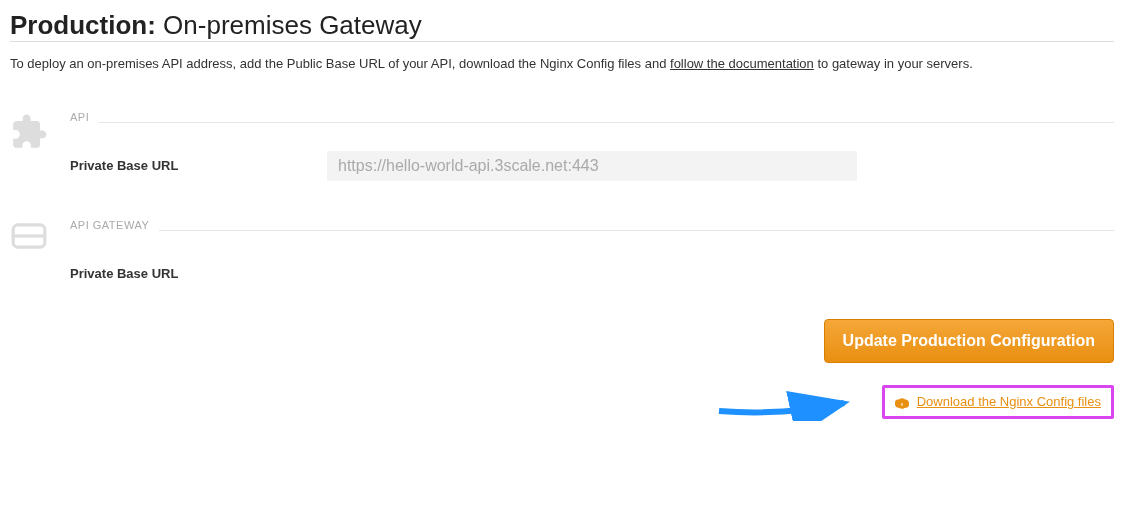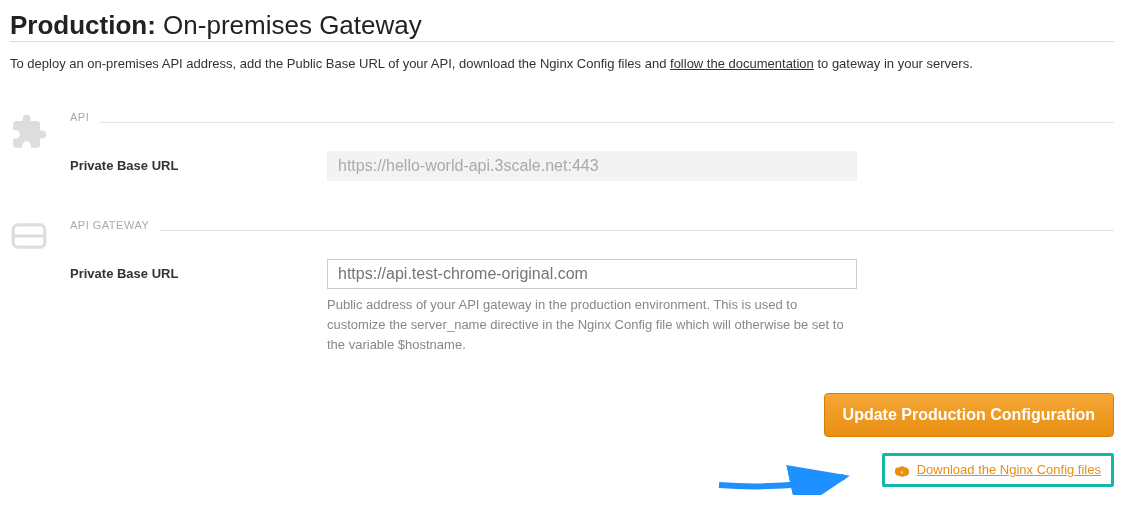--- a/index.html
+++ b/index.html
@@ -120,22 +120,22 @@
       color: #fff;
       font-weight: bold;
       font-size: 16px;
       padding: 12px 18px;
       border-radius: 4px;
       cursor: pointer;
       font-family: inherit;
     }
     .download-link-wrap {
       display: inline-block;
-      margin-top: 16px;
-      border: 3px solid #14b8a6;
+      margin-top: 22px;
+      border: 3px solid #d946ef;
       border-radius: 2px;
       padding: 6px 10px;
       font-size: 13px;
     }
     .download-link-wrap a {
       color: #e98f11;
       text-decoration: underline;
     }
     .cloud-icon {
       color: #e98f11;
@@ -189,24 +189,20 @@
       <line x1="2" y1="9" x2="22" y2="9"></line>
     </svg>
   </div>
   <div class="section-body">
     <div class="section-header">
       <span class="section-header-label">API GATEWAY</span>
       <span class="section-header-line"></span>
     </div>
     <div class="field-row">
       <div class="field-label">Private Base URL</div>
-      <div class="field-input-wrap">
-        <input type="text" class="text-input" placeholder="https://api.test-chrome-original.com" style="">
-        <p class="help-text">Public address of your API gateway in the production environment. This is used to customize the server_name directive in the Nginx Config file which will otherwise be set to the variable $hostname.</p>
-      </div>
     </div>
   </div>
 </div>
 
 <div class="actions">
   <button class="btn-primary">Update Production Configuration</button>
   <br>
   <span class="download-link-wrap">
     <span class="cloud-icon">
       <svg width="14" height="12" viewBox="0 0 24 20" fill="#e98f11" style="vertical-align:-2px">

